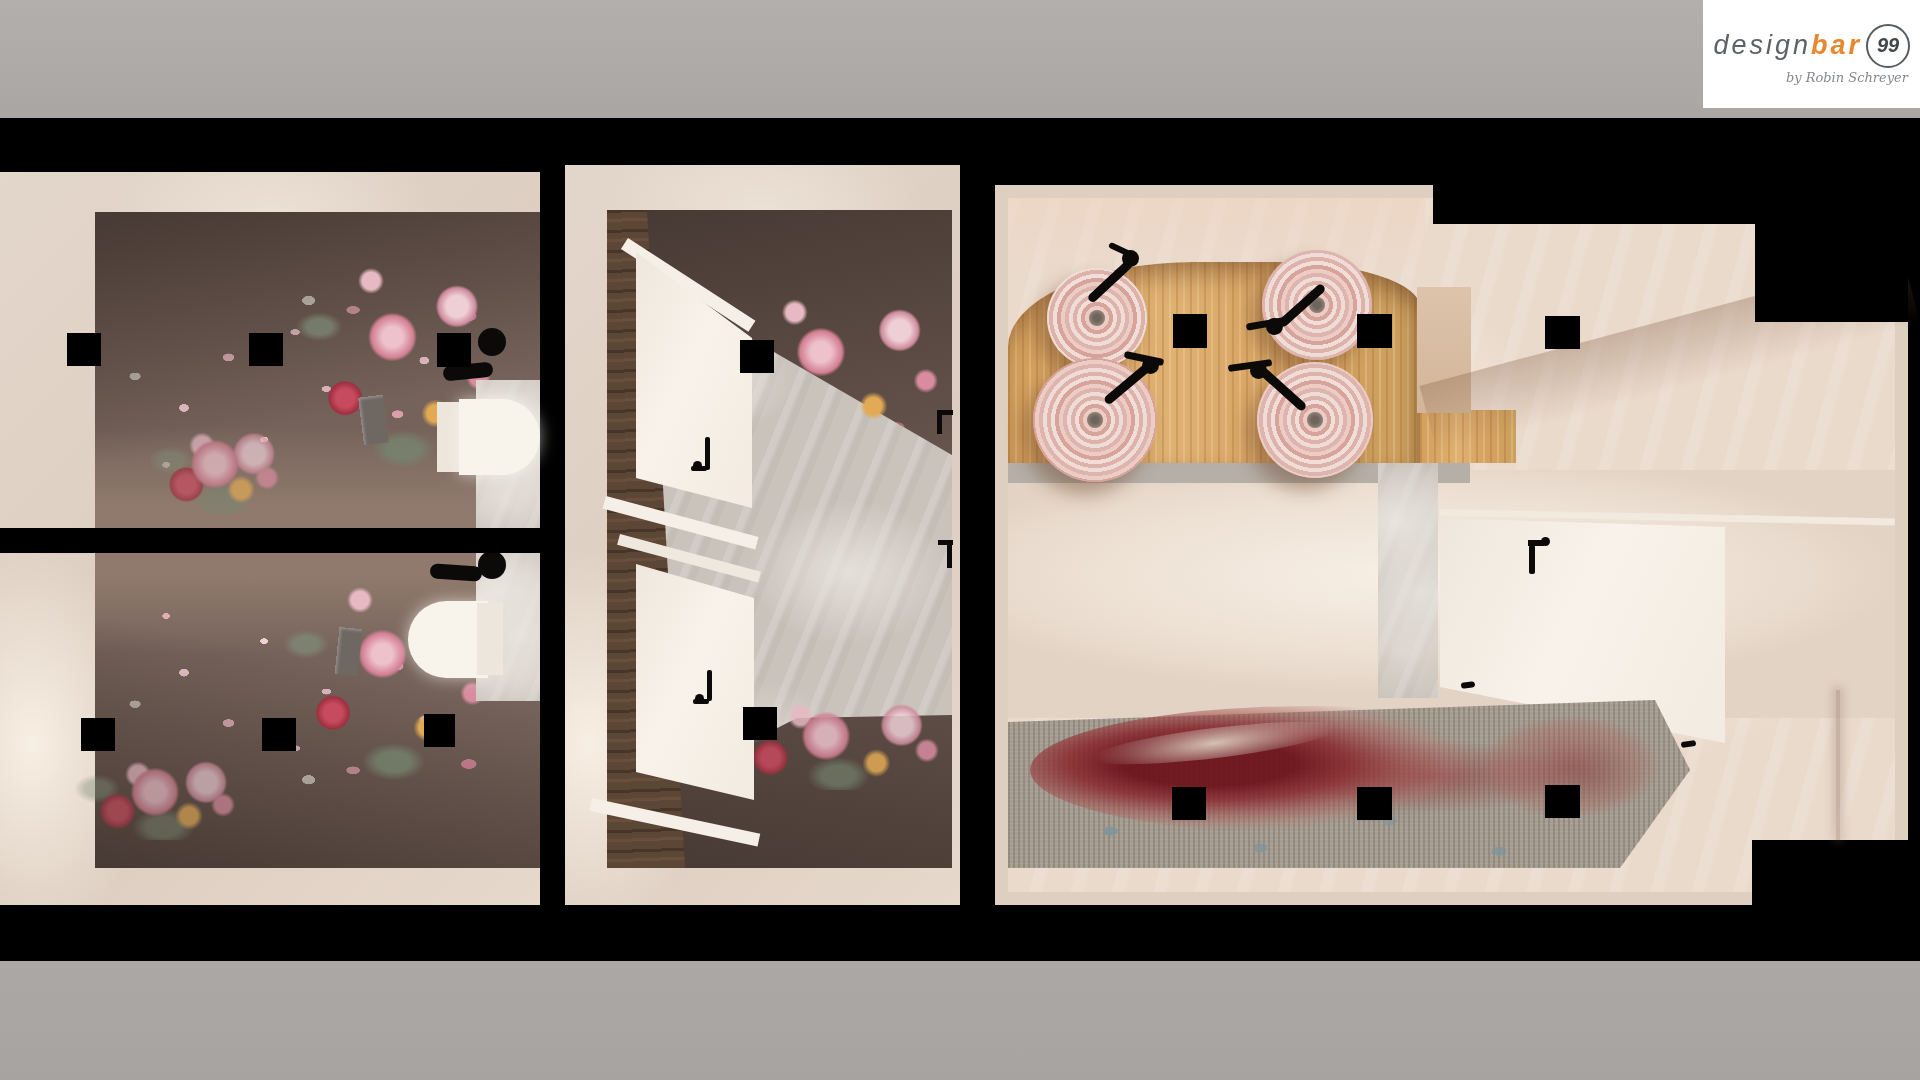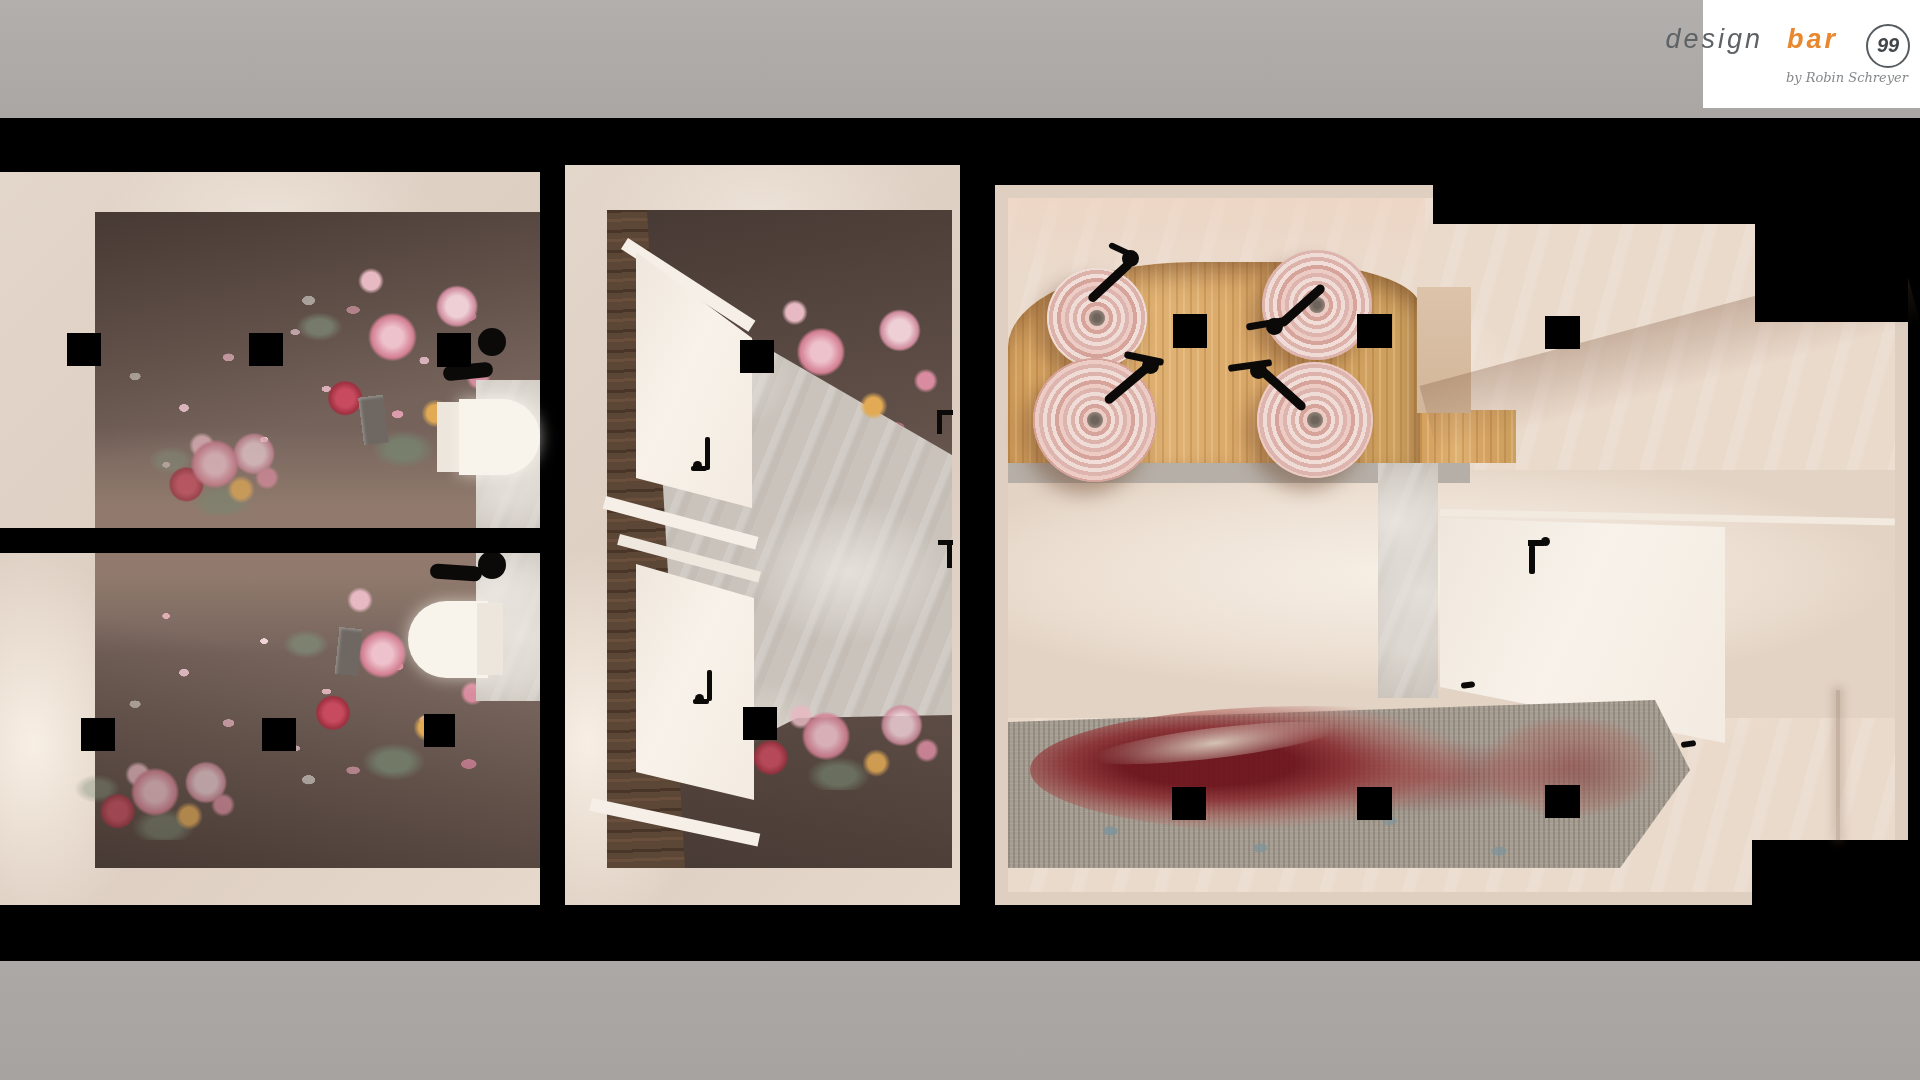--- a/index.html
+++ b/index.html
@@ -5,21 +5,21 @@
   html,body{margin:0;padding:0;background:#000;}
   .stage{position:relative;width:1920px;height:1080px;background:#000;overflow:hidden;
          font-family:"Liberation Sans",sans-serif;}
   .abs{position:absolute;}
   
   .band-top{left:0;top:0;width:1920px;height:118px;background:linear-gradient(#b3afac,#aaa6a3);}
   .band-bottom{left:0;top:961px;width:1920px;height:119px;background:linear-gradient(#aca8a5,#a7a3a0);}
   
   .logo-box{left:1703px;top:0;width:217px;height:108px;background:#fff;display:flex;
             flex-direction:column;justify-content:center;align-items:flex-end;padding-right:10px;box-sizing:border-box;}
-  .logo-row{display:flex;gap:24px;}
+  .logo-row{display:flex;align-items:center;}
   .lg-design{font-style:italic;font-size:27px;letter-spacing:3px;color:#5d6266;font-weight:500;}
   .lg-bar{font-style:italic;font-size:27px;letter-spacing:3px;color:#e8872e;font-weight:700;}
   .lg-circle{width:40px;height:40px;border:2px solid #565b5f;border-radius:50%;margin-left:4px;
              display:flex;align-items:center;justify-content:center;}
   .lg-circle span{font-size:20px;color:#41464a;font-weight:600;font-style:italic;}
   .lg-byline{font-family:"DejaVu Serif",serif;font-style:italic;font-size:13px;color:#85888b;margin-top:2px;margin-right:2px;}
   
   .cream{background:
      radial-gradient(160px 260px at 6% 78%,rgba(255,247,236,.8),transparent 75%),
      radial-gradient(220px 120px at 50% 6%,rgba(248,240,230,.5),transparent 75%),

